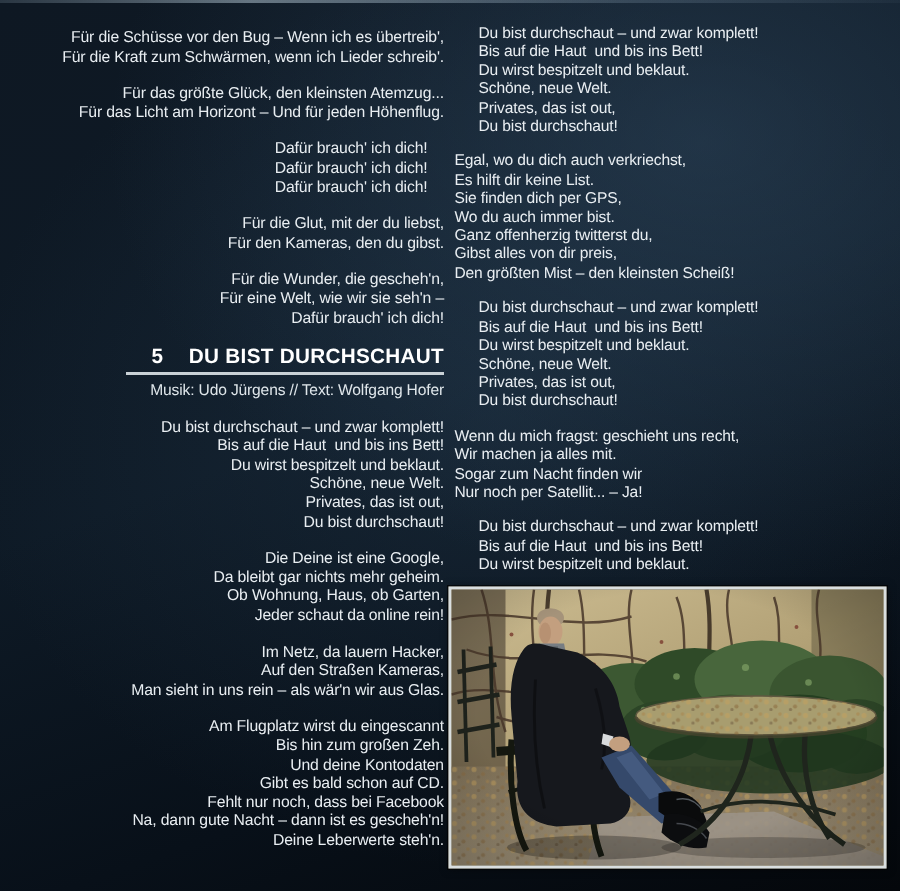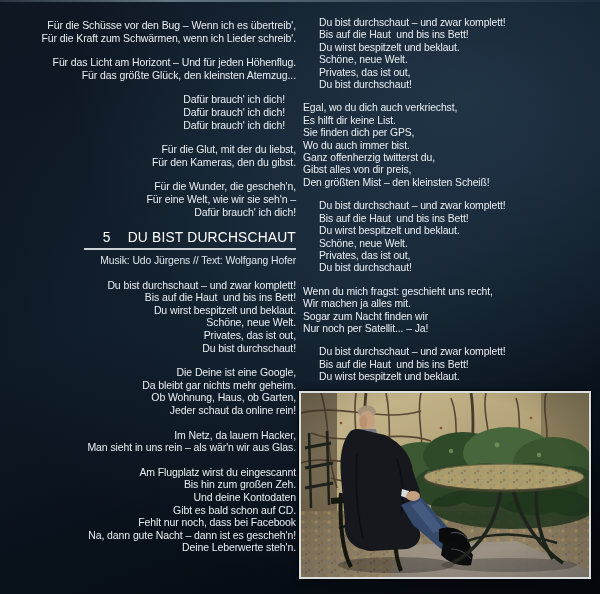--- a/index.html
+++ b/index.html
@@ -32,21 +32,21 @@
   }
   .left-col .stanza{margin-bottom:12px;}
   .left-col .stanza.refrain-indent{padding-right:11px;}
   .right-col{
     position:absolute;left:303px;top:17px;width:290px;text-align:left;
   }
   .right-col .line{line-height:12.4px;font-size:10.4px;}
   .right-col .stanza{margin-bottom:11px;}
   .right-col .stanza.indent{padding-left:16px;}
   .song-header{margin:1px 0 12px;text-align:right;}
-  .title-row{font-weight:normal;font-size:13.8px;letter-spacing:.2px;color:var(--title);line-height:15px;}
+  .title-row{font-weight:bold;font-size:13.8px;letter-spacing:.2px;color:var(--title);line-height:15px;}
   .track-no{margin-right:17px;}
   .title-rule{width:212px;height:1.5px;background:#c9d1d6;margin:3px 0 4px auto;}
   .credits{font-size:10.4px;color:#dfe6ea;line-height:13px;letter-spacing:-0.1px;}
   .photo{
     position:absolute;left:299px;top:391px;width:292px;height:188px;
     border:2px solid #d9dedf;
     box-shadow:0 0 0 1px rgba(0,0,0,.65), 0 0 6px rgba(0,0,0,.5);
     background:#6f6a57;
   }
   .photo svg{display:block;width:100%;height:100%;}
@@ -55,22 +55,22 @@
 <body>
 
 <div class="top-edge"></div>
 
 <div class="left-col">
   <div class="stanza">
       <div class="line">Für die Schüsse vor den Bug – Wenn ich es übertreib',</div>
       <div class="line">Für die Kraft zum Schwärmen, wenn ich Lieder schreib'.</div>
     </div>
   <div class="stanza">
+      <div class="line">Für das größte Glück, den kleinsten Atemzug...</div>
       <div class="line">Für das Licht am Horizont – Und für jeden Höhenflug.</div>
-      <div class="line">Für das größte Glück, den kleinsten Atemzug...</div>
     </div>
   <div class="stanza refrain-indent">
       <div class="line">Dafür brauch' ich dich!</div>
       <div class="line">Dafür brauch' ich dich!</div>
       <div class="line">Dafür brauch' ich dich!</div>
     </div>
   <div class="stanza">
       <div class="line">Für die Glut, mit der du liebst,</div>
       <div class="line">Für den Kameras, den du gibst.</div>
     </div>
@@ -97,20 +97,21 @@
       <div class="line">Du bist durchschaut!</div>
     </div>
   <div class="stanza">
       <div class="line">Die Deine ist eine Google,</div>
       <div class="line">Da bleibt gar nichts mehr geheim.</div>
       <div class="line">Ob Wohnung, Haus, ob Garten,</div>
       <div class="line">Jeder schaut da online rein!</div>
     </div>
   <div class="stanza">
       <div class="line">Im Netz, da lauern Hacker,</div>
+      <div class="line">Auf den Straßen Kameras,</div>
       <div class="line">Man sieht in uns rein – als wär'n wir aus Glas.</div>
     </div>
   <div class="stanza">
       <div class="line">Am Flugplatz wirst du eingescannt</div>
       <div class="line">Bis hin zum großen Zeh.</div>
       <div class="line">Und deine Kontodaten</div>
       <div class="line">Gibt es bald schon auf CD.</div>
       <div class="line">Fehlt nur noch, dass bei Facebook</div>
       <div class="line">Na, dann gute Nacht – dann ist es gescheh'n!</div>
       <div class="line">Deine Leberwerte steh'n.</div>

